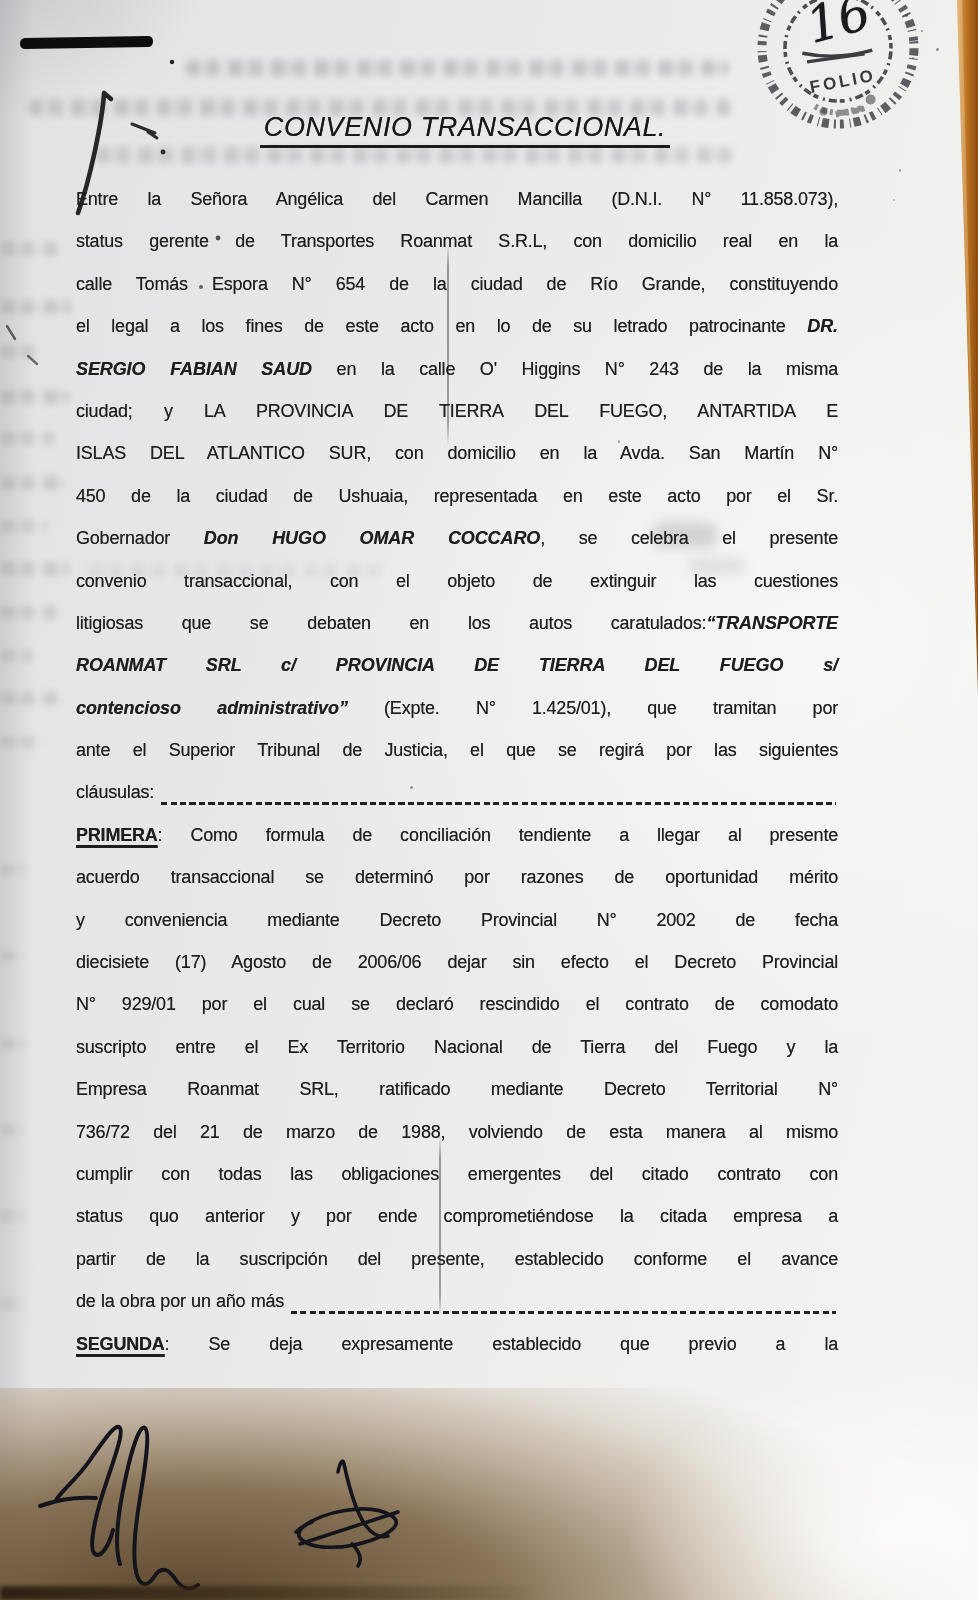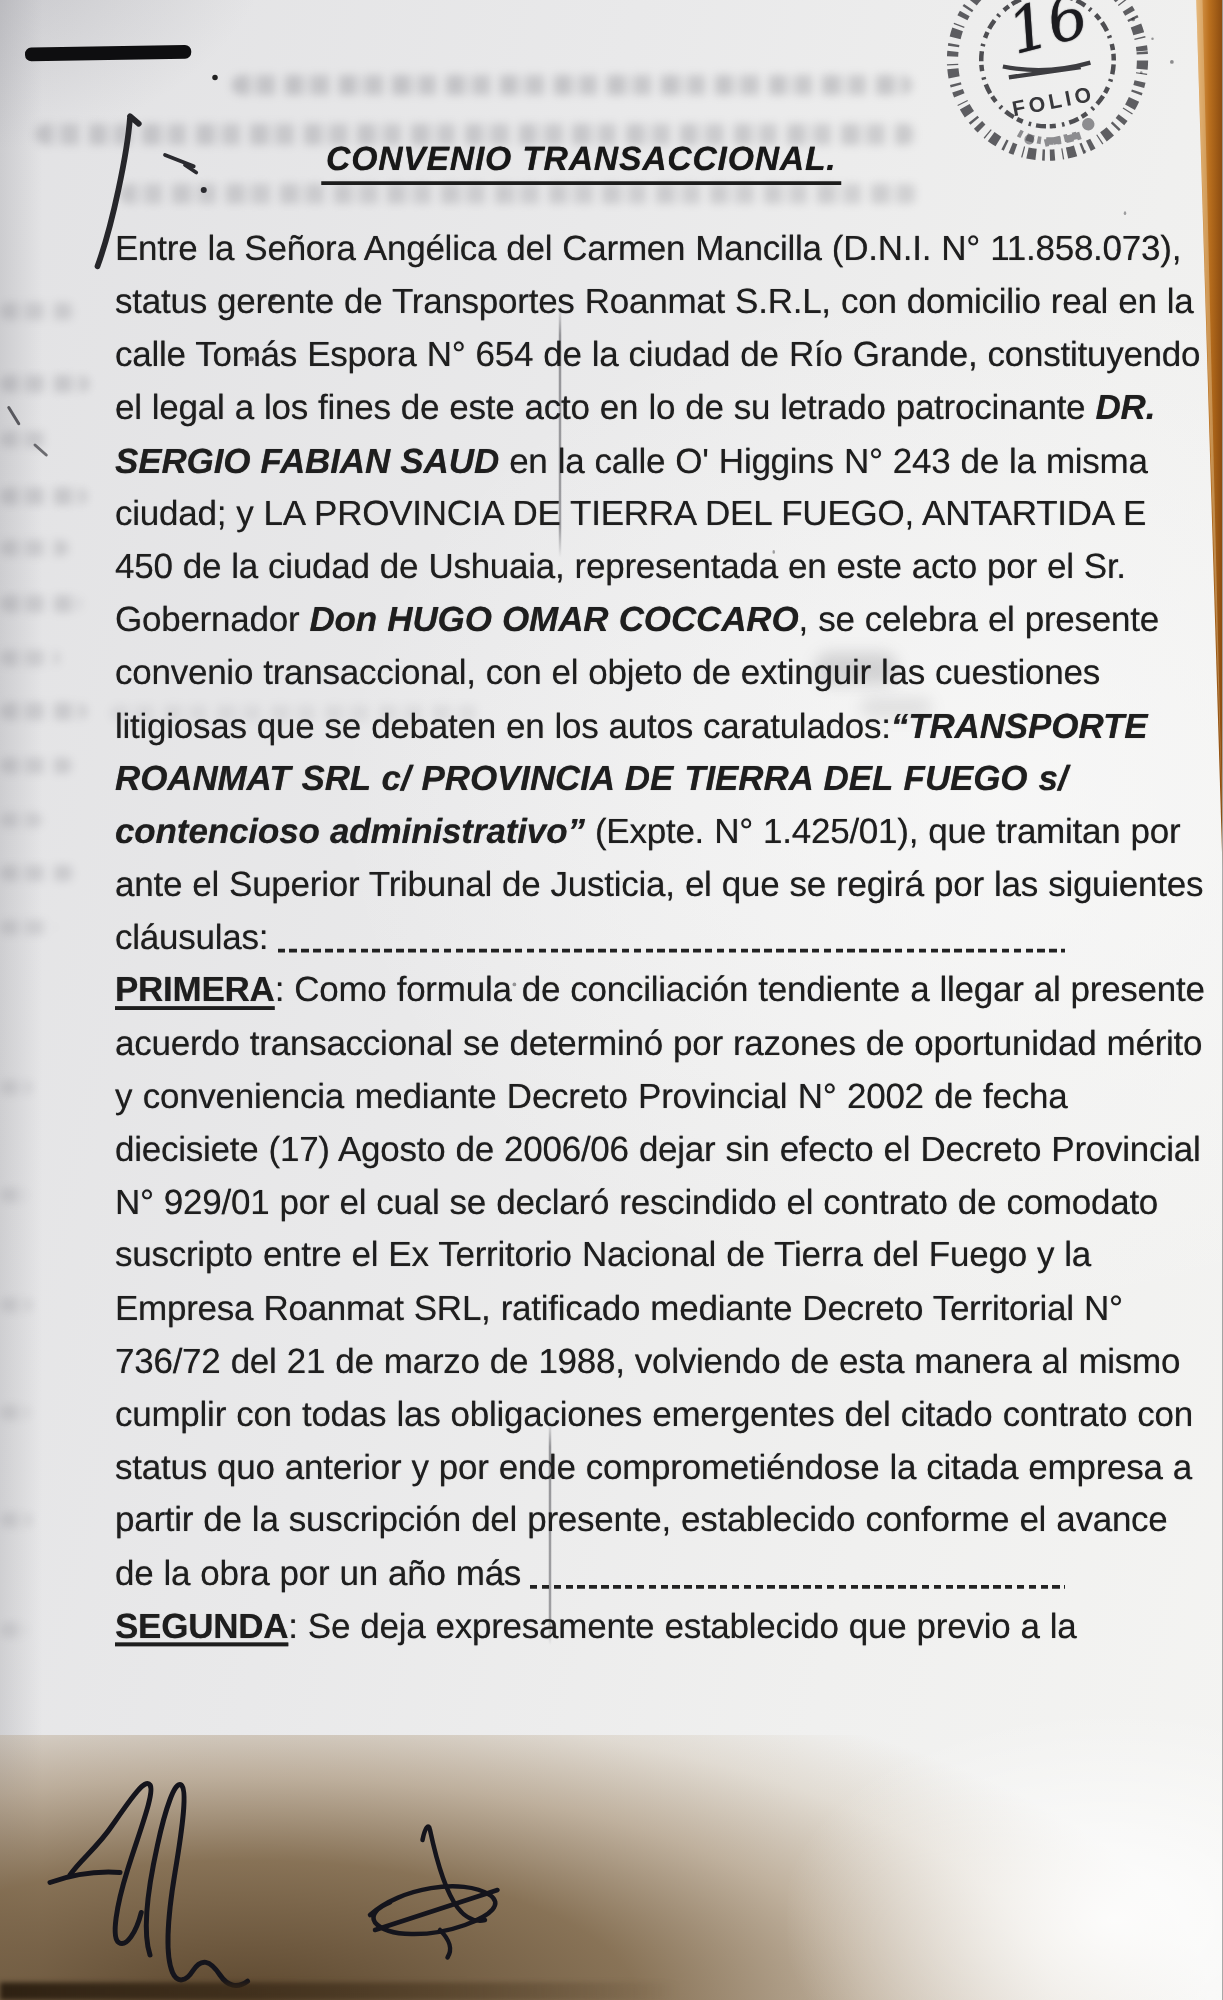--- a/index.html
+++ b/index.html
@@ -20,26 +20,26 @@
   .crease.c1{left:447px;top:244px;height:202px;}
   .crease.c2{left:439px;top:1136px;height:180px;}
   
   .bleed{position:absolute;border-radius:8px;filter:blur(3.5px);
     background:repeating-linear-gradient(90deg, rgba(112,112,120,.55) 0 14px, rgba(112,112,120,.14) 14px 21px, rgba(112,112,120,.5) 21px 35px, rgba(112,112,120,0) 35px 43px);}
   .smudge{position:absolute;border-radius:12px;background:rgba(104,104,110,.42);filter:blur(6px);}
   .dot{position:absolute;border-radius:50%;background:#3a3a3e;}
   
   .title{position:absolute;left:84px;top:112px;width:762px;text-align:center;}
   .title span{
-    display:inline-block;font-size:27px;font-weight:bold;font-style:italic;
+    display:inline-block;font-size:27px;font-weight:normal;font-style:italic;
     letter-spacing:.6px;color:#181818;border-bottom:3.2px solid #1c1c1c;padding:0 4px 2px 4px;
     text-shadow:0 0 .6px rgba(20,20,20,.75);}
   
-  .doc-text{position:absolute;left:92px;top:178px;width:762px;
-    font-size:28px;color:#1e1e1e;letter-spacing:-.2px;word-spacing:.5px;
+  .doc-text{position:absolute;left:76px;top:178px;width:762px;
+    font-size:18px;color:#1e1e1e;letter-spacing:-.2px;word-spacing:.5px;
     text-shadow:0 0 .6px rgba(25,25,25,.65);}
   .line{height:42.4px;line-height:42.4px;white-space:nowrap;
     text-align:justify;text-align-last:justify;}
   .line.flex{display:flex;align-items:flex-end;text-align-last:auto;}
   .seg-bi{font-weight:bold;font-style:italic;letter-spacing:-.1px;}
   .seg-bu{font-weight:bold;text-decoration:underline;text-decoration-thickness:2.6px;text-underline-offset:4px;}
   .dash{flex:1 1 auto;height:3px;margin:0 2px 9px 7px;
     background:repeating-linear-gradient(90deg,#222 0 6px, rgba(0,0,0,0) 6px 9.5px);}
   
   .stamp{position:absolute;left:742px;top:-14px;width:196px;height:170px;transform:rotate(-5deg);}
@@ -144,20 +144,21 @@
     <span>CONVENIO TRANSACCIONAL.</span>
   </div>
 
   <div class="doc-text" id="doc-lines">
       <div class="line"><span>Entre la Señora Angélica del Carmen Mancilla (D.N.I.  N° 11.858.073),</span></div>
       <div class="line"><span>status gerente de Transportes Roanmat S.R.L, con domicilio real en la</span></div>
       <div class="line"><span>calle Tomás Espora N° 654 de la ciudad de Río Grande, constituyendo</span></div>
       <div class="line"><span>el legal a los fines de este acto en lo de su letrado patrocinante </span><span class="seg-bi">DR.</span></div>
       <div class="line"><span class="seg-bi">SERGIO FABIAN SAUD</span><span> en la calle O' Higgins N° 243 de la misma</span></div>
       <div class="line"><span>ciudad; y LA PROVINCIA DE TIERRA DEL FUEGO, ANTARTIDA E</span></div>
+      <div class="line"><span>ISLAS DEL ATLANTICO SUR, con domicilio en la Avda. San Martín N°</span></div>
       <div class="line"><span>450 de la ciudad de Ushuaia, representada en este acto por el Sr.</span></div>
       <div class="line"><span>Gobernador </span><span class="seg-bi">Don HUGO OMAR COCCARO</span><span>, se celebra el presente</span></div>
       <div class="line"><span>convenio transaccional, con el objeto de extinguir las cuestiones</span></div>
       <div class="line"><span>litigiosas que se debaten en los autos caratulados:</span><span class="seg-bi">“TRANSPORTE</span></div>
       <div class="line"><span class="seg-bi">ROANMAT SRL c/ PROVINCIA DE TIERRA DEL FUEGO s/</span></div>
       <div class="line"><span class="seg-bi">contencioso administrativo”</span><span> (Expte. N° 1.425/01), que tramitan por</span></div>
       <div class="line"><span>ante el Superior Tribunal de Justicia, el que se regirá por las siguientes</span></div>
       <div class="line flex">
         <span>cláusulas: </span>
         <span class="dash"></span>

